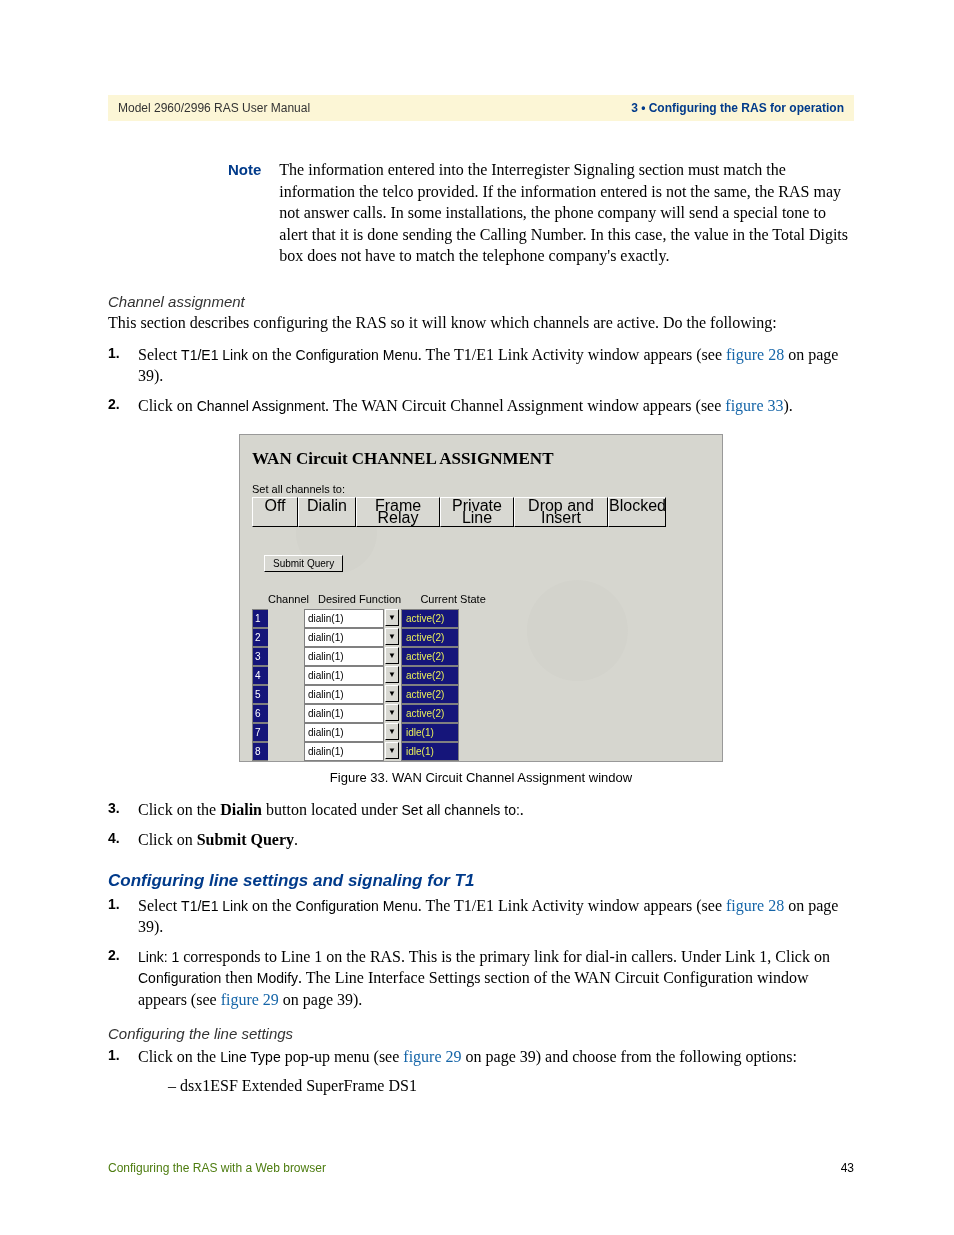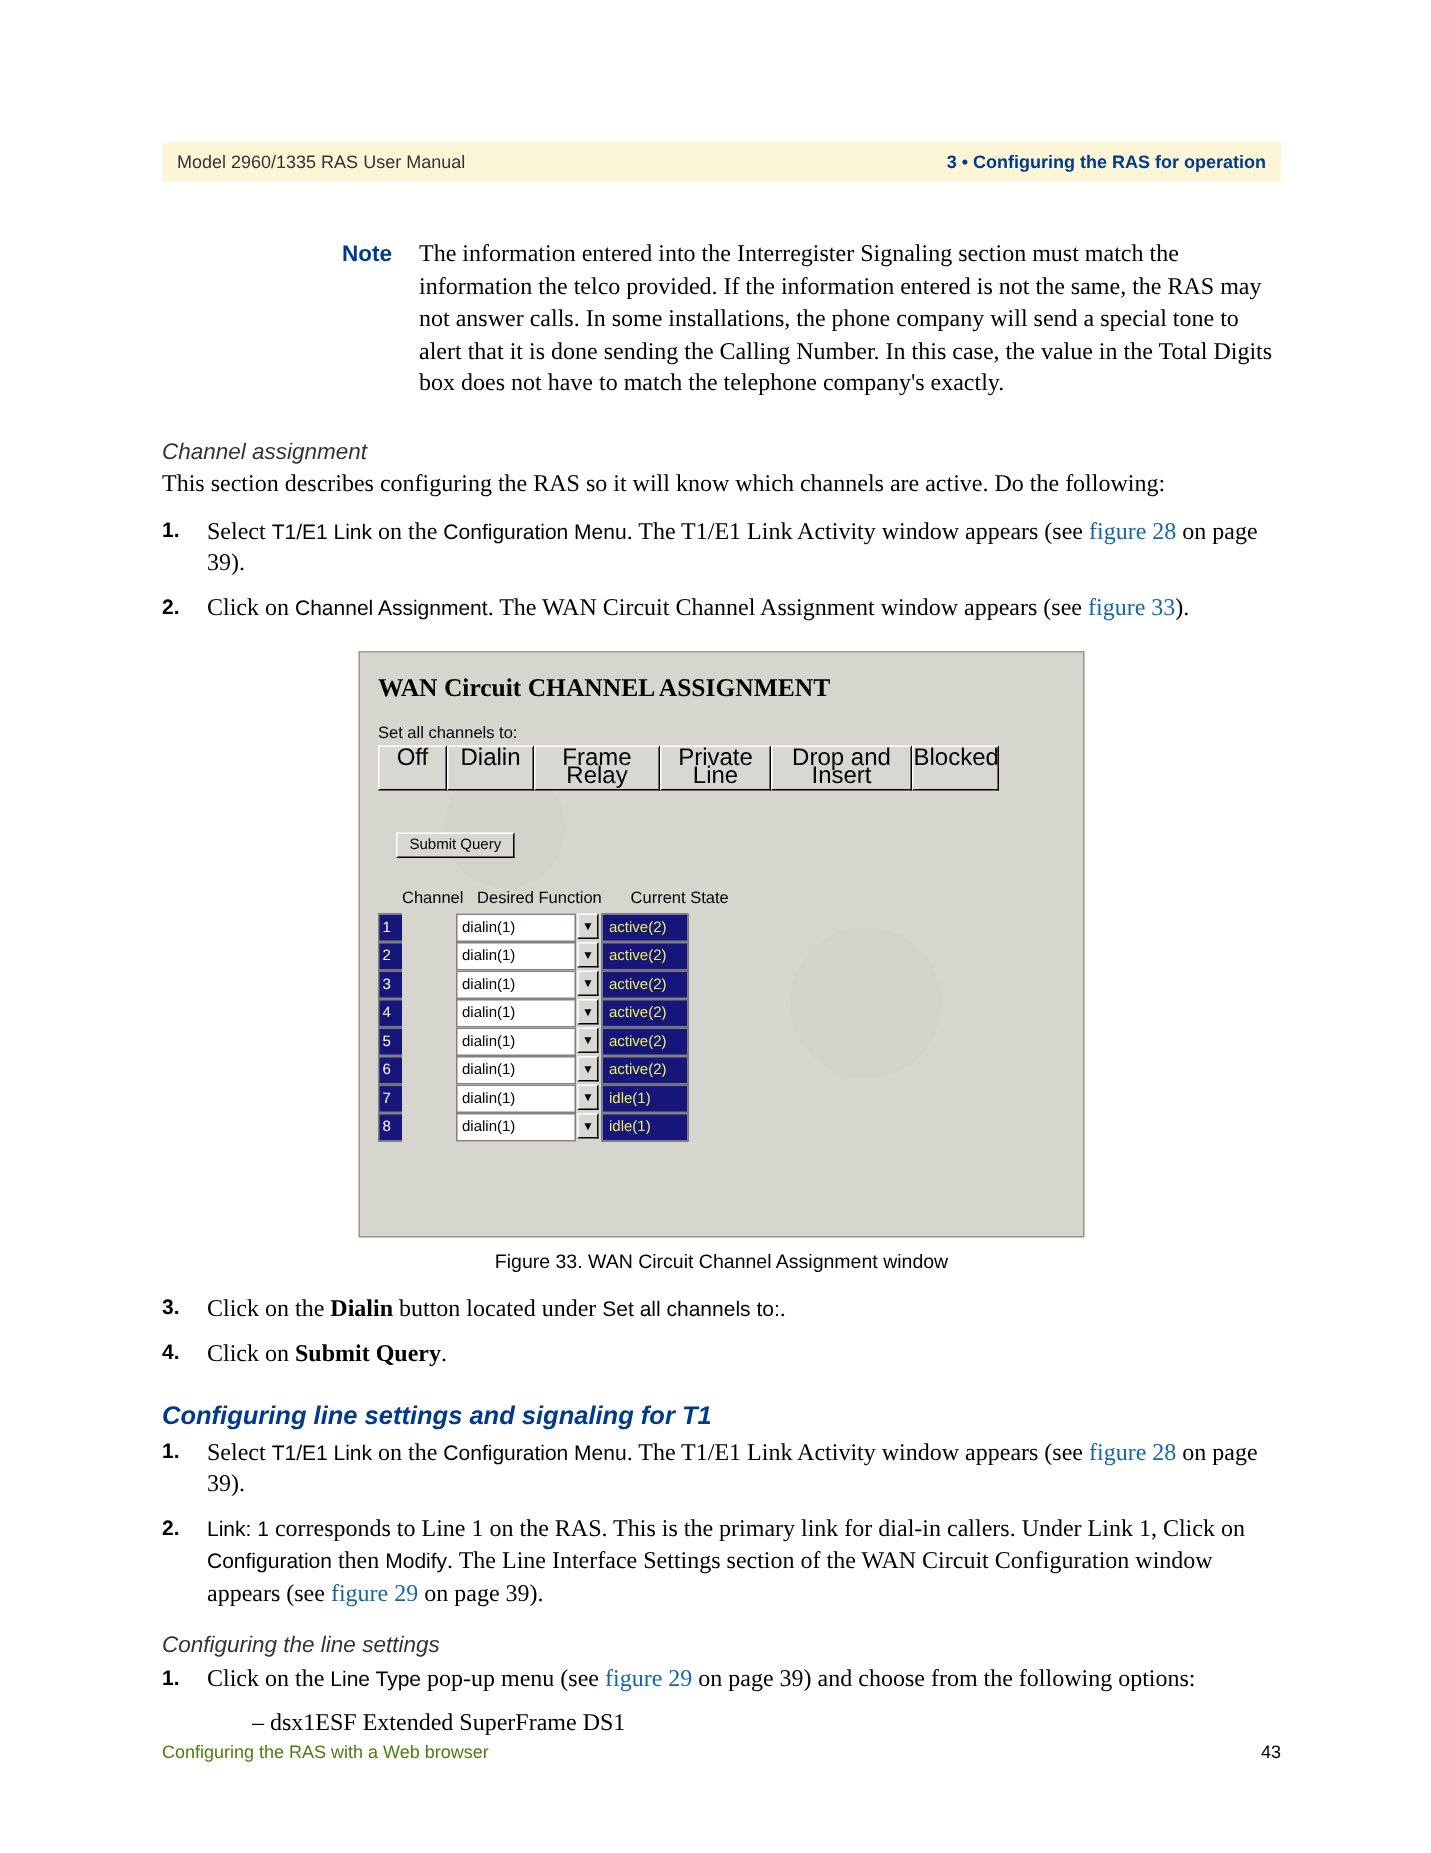--- a/index.html
+++ b/index.html
@@ -77,21 +77,21 @@
   }
   .ol .li-body { flex: 1; }
   .sans { font-family: Verdana, Arial, sans-serif; font-size: 14px; }
   .link { color: #1565a8; }
   .figure-wrap {
     margin: 18px auto 6px auto;
     width: 484px;
   }
   .figure {
     width: 484px;
-    height: 391px;
+    height: 328px;
     background: #d6d6cf;
     border: 1px solid #999;
     box-sizing: border-box;
     position: relative;
     font-family: 'MS Sans Serif', Arial, sans-serif;
     font-size: 10px;
     color: #000;
     overflow: hidden;
     background-image:
       radial-gradient(circle at 20% 30%, rgba(0,0,0,0.015) 0 40px, transparent 41px),
@@ -225,21 +225,21 @@
   .footer-left { color: #4d7c0f; }
   .footer-right { font-weight: normal; color:#000; }
   b.serif { font-family: Georgia, serif; }
 </style>
 </head>
 <body>
 
 <div class="page">
 
   <div class="header-bar">
-    <span class="header-left">Model 2960/1335 RAS User Manual</span>
+    <span class="header-left">Model 2960/2996 RAS User Manual</span>
     <span class="header-right">3 • Configuring the RAS for operation</span>
   </div>
 
   <div class="note-block">
     <div class="note-label">Note</div>
     <div class="note-text">The information entered into the Interregister Signaling section must match the information the telco provided. If the information entered is not the same, the RAS may not answer calls. In some installations, the phone company will send a special tone to alert that it is done sending the Calling Number. In this case, the value in the Total Digits box does not have to match the telephone company's exactly.</div>
   </div>
 
   <div class="subheading-italic">Channel assignment</div>
   <p class="body-p">This section describes configuring the RAS so it will know which channels are active. Do the following:</p>

